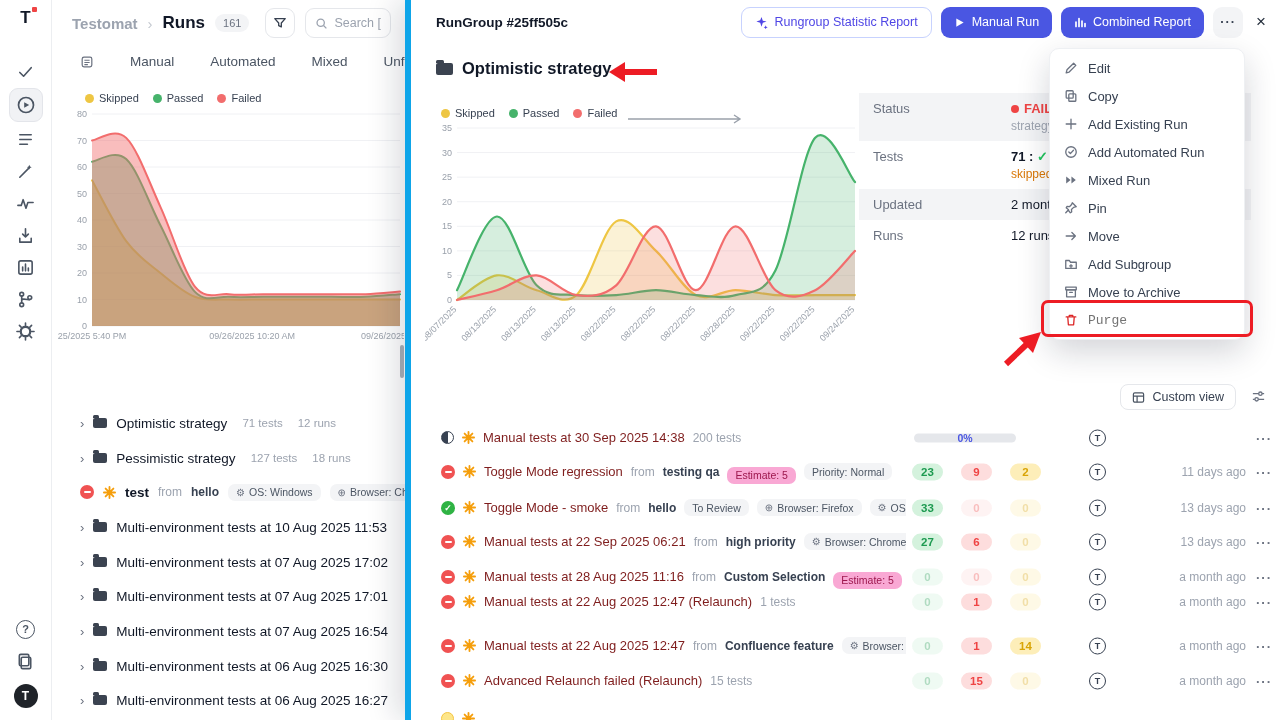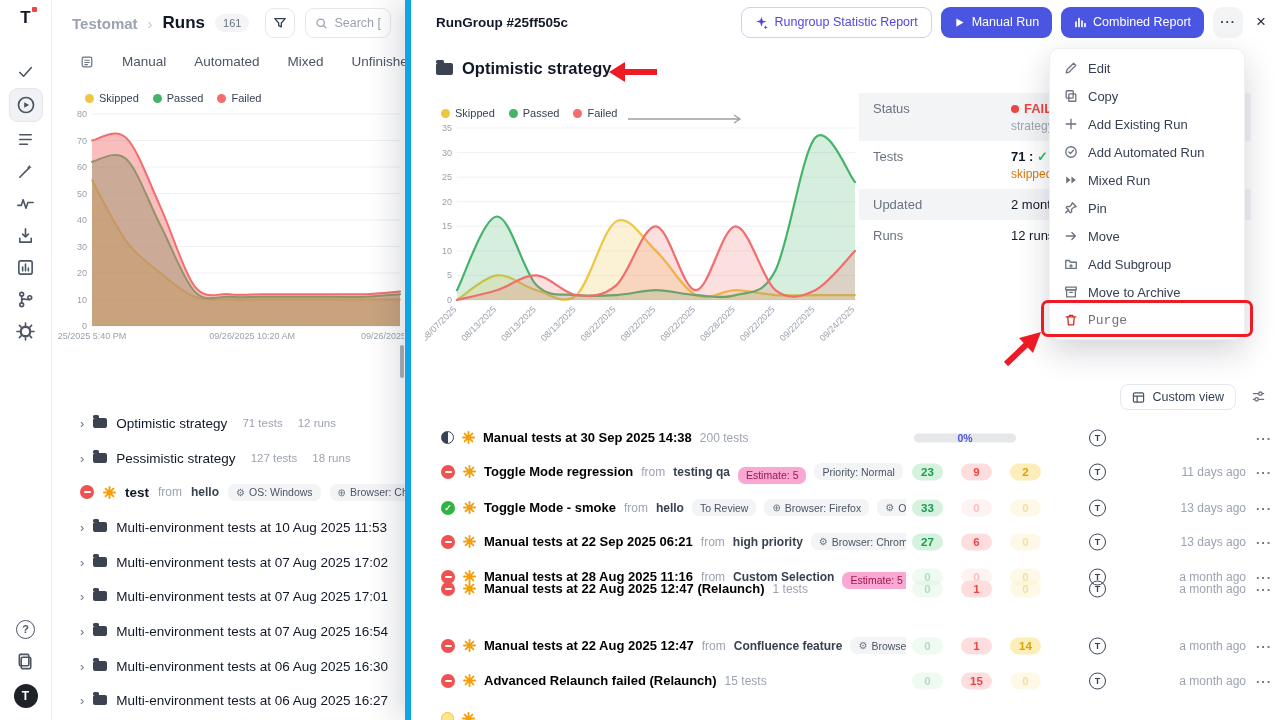--- a/index.html
+++ b/index.html
@@ -29,21 +29,21 @@
   .crumb-sep { color:#c3c8cf; font-size:15px; }
   .page-title { font-weight:bold; font-size:17px; color:#111827; }
   .count-badge { background:#f3f4f6; color:#6b7280; font-size:11px; padding:3px 8px; border-radius:10px; }
   .tool-btn { width:30px; height:30px; border:1px solid #e5e7eb; border-radius:9px; display:flex;
     align-items:center; justify-content:center; background:#fff; cursor:pointer; margin-left:6px; }
   .searchbox { height:30px; border:1px solid #e5e7eb; border-radius:9px; display:flex; align-items:center;
     gap:6px; padding:0 9px; width:86px; overflow:hidden; color:#9ca3af; font-size:12.5px; white-space:nowrap; }
   .hx { font-size:16px; color:#1f2937; margin-left:4px; cursor:pointer; }
 
   
-  #tabs { position:absolute; left:80px; top:54px; display:flex; align-items:center; gap:28px;
+  #tabs { position:absolute; left:80px; top:54px; display:flex; align-items:center; gap:36px;
     font-size:13.5px; color:#4b5563; }
   #tabs .tab { cursor:pointer; white-space:nowrap; }
   #tabs .tab.active { color:#4f46e5; font-weight:500; }
 
   
   .legend { display:flex; align-items:center; gap:14px; font-size:11px; color:#374151; }
   .legend .li { display:flex; align-items:center; gap:5px; }
   .dot { width:9px; height:9px; border-radius:50%; display:inline-block; }
 
   svg text.tick { font-size:9px; fill:#9aa1ab; font-family:"Liberation Sans", sans-serif; }
@@ -111,21 +111,21 @@
 
   
   #customview { position:absolute; right:44px; top:384px; height:26px; display:inline-flex; align-items:center;
     gap:7px; border:1px solid #e5e7eb; border-radius:8px; padding:0 11px; font-size:12.5px; color:#374151; cursor:pointer; }
   #viewopts { position:absolute; right:14px; top:389px; cursor:pointer; }
 
   
   .rrow { position:absolute; left:0; right:0; height:35px; }
   .rmain { position:absolute; left:30px; top:0; bottom:0; display:flex; align-items:center; gap:8px;
     max-width:465px; overflow:hidden; white-space:nowrap; }
-  .rtitle { font-size:13px; font-weight:700; color:#000000; }
+  .rtitle { font-size:13px; font-weight:400; color:#7f1d1d; }
   .rfrom { font-size:12px; color:#9ca3af; }
   .rfromname { font-size:12px; font-weight:bold; color:#374151; }
   .rmeta { font-size:12px; color:#9ca3af;text-align:right; }
   .rbadges { position:absolute; left:501px; top:50%; transform:translateY(-50%); display:flex; gap:18px; }
   .badge { min-width:31px; text-align:center; font-size:11.5px; font-weight:bold; padding:2.5px 8px; border-radius:10px; }
   .b-green { background:#d4f2dd; color:#1d9a50; }
   .b-red { background:#fddddd; color:#ef4444; }
   .b-yellow { background:#fdeeb9; color:#d9a406; }
   .badge.off { opacity:.35; }
   .rprogress { position:absolute; left:503px; top:50%; transform:translateY(-50%); width:102px; height:9px;
@@ -685,21 +685,21 @@
     <span class="rbadges">
       <span class="badge b-green off">0</span>
       <span class="badge b-red off">0</span>
       <span class="badge b-yellow off">0</span>
     </span>
     <span class="rglobe">T</span>
     <span class="rtime">a month ago</span>
     <span class="rdots">···</span>
   </div>
 
-  <div class="rrow" style="top:571px">
+  <div class="rrow" style="top:584px">
     <div class="rmain">
       <span class="ic ic-fail"></span>
       <span class="sun">
           <svg width="13" height="13" viewBox="0 0 14 14">
             <g stroke="#f59e0b" stroke-width="2" stroke-linecap="round">
               <path d="M7 1v12M1 7h12M2.8 2.8l8.4 8.4M11.2 2.8l-8.4 8.4"></path>
             </g>
           </svg>
         </span>
       <span class="rtitle">Manual tests at 22 Aug 2025 12:47 (Relaunch)</span>

